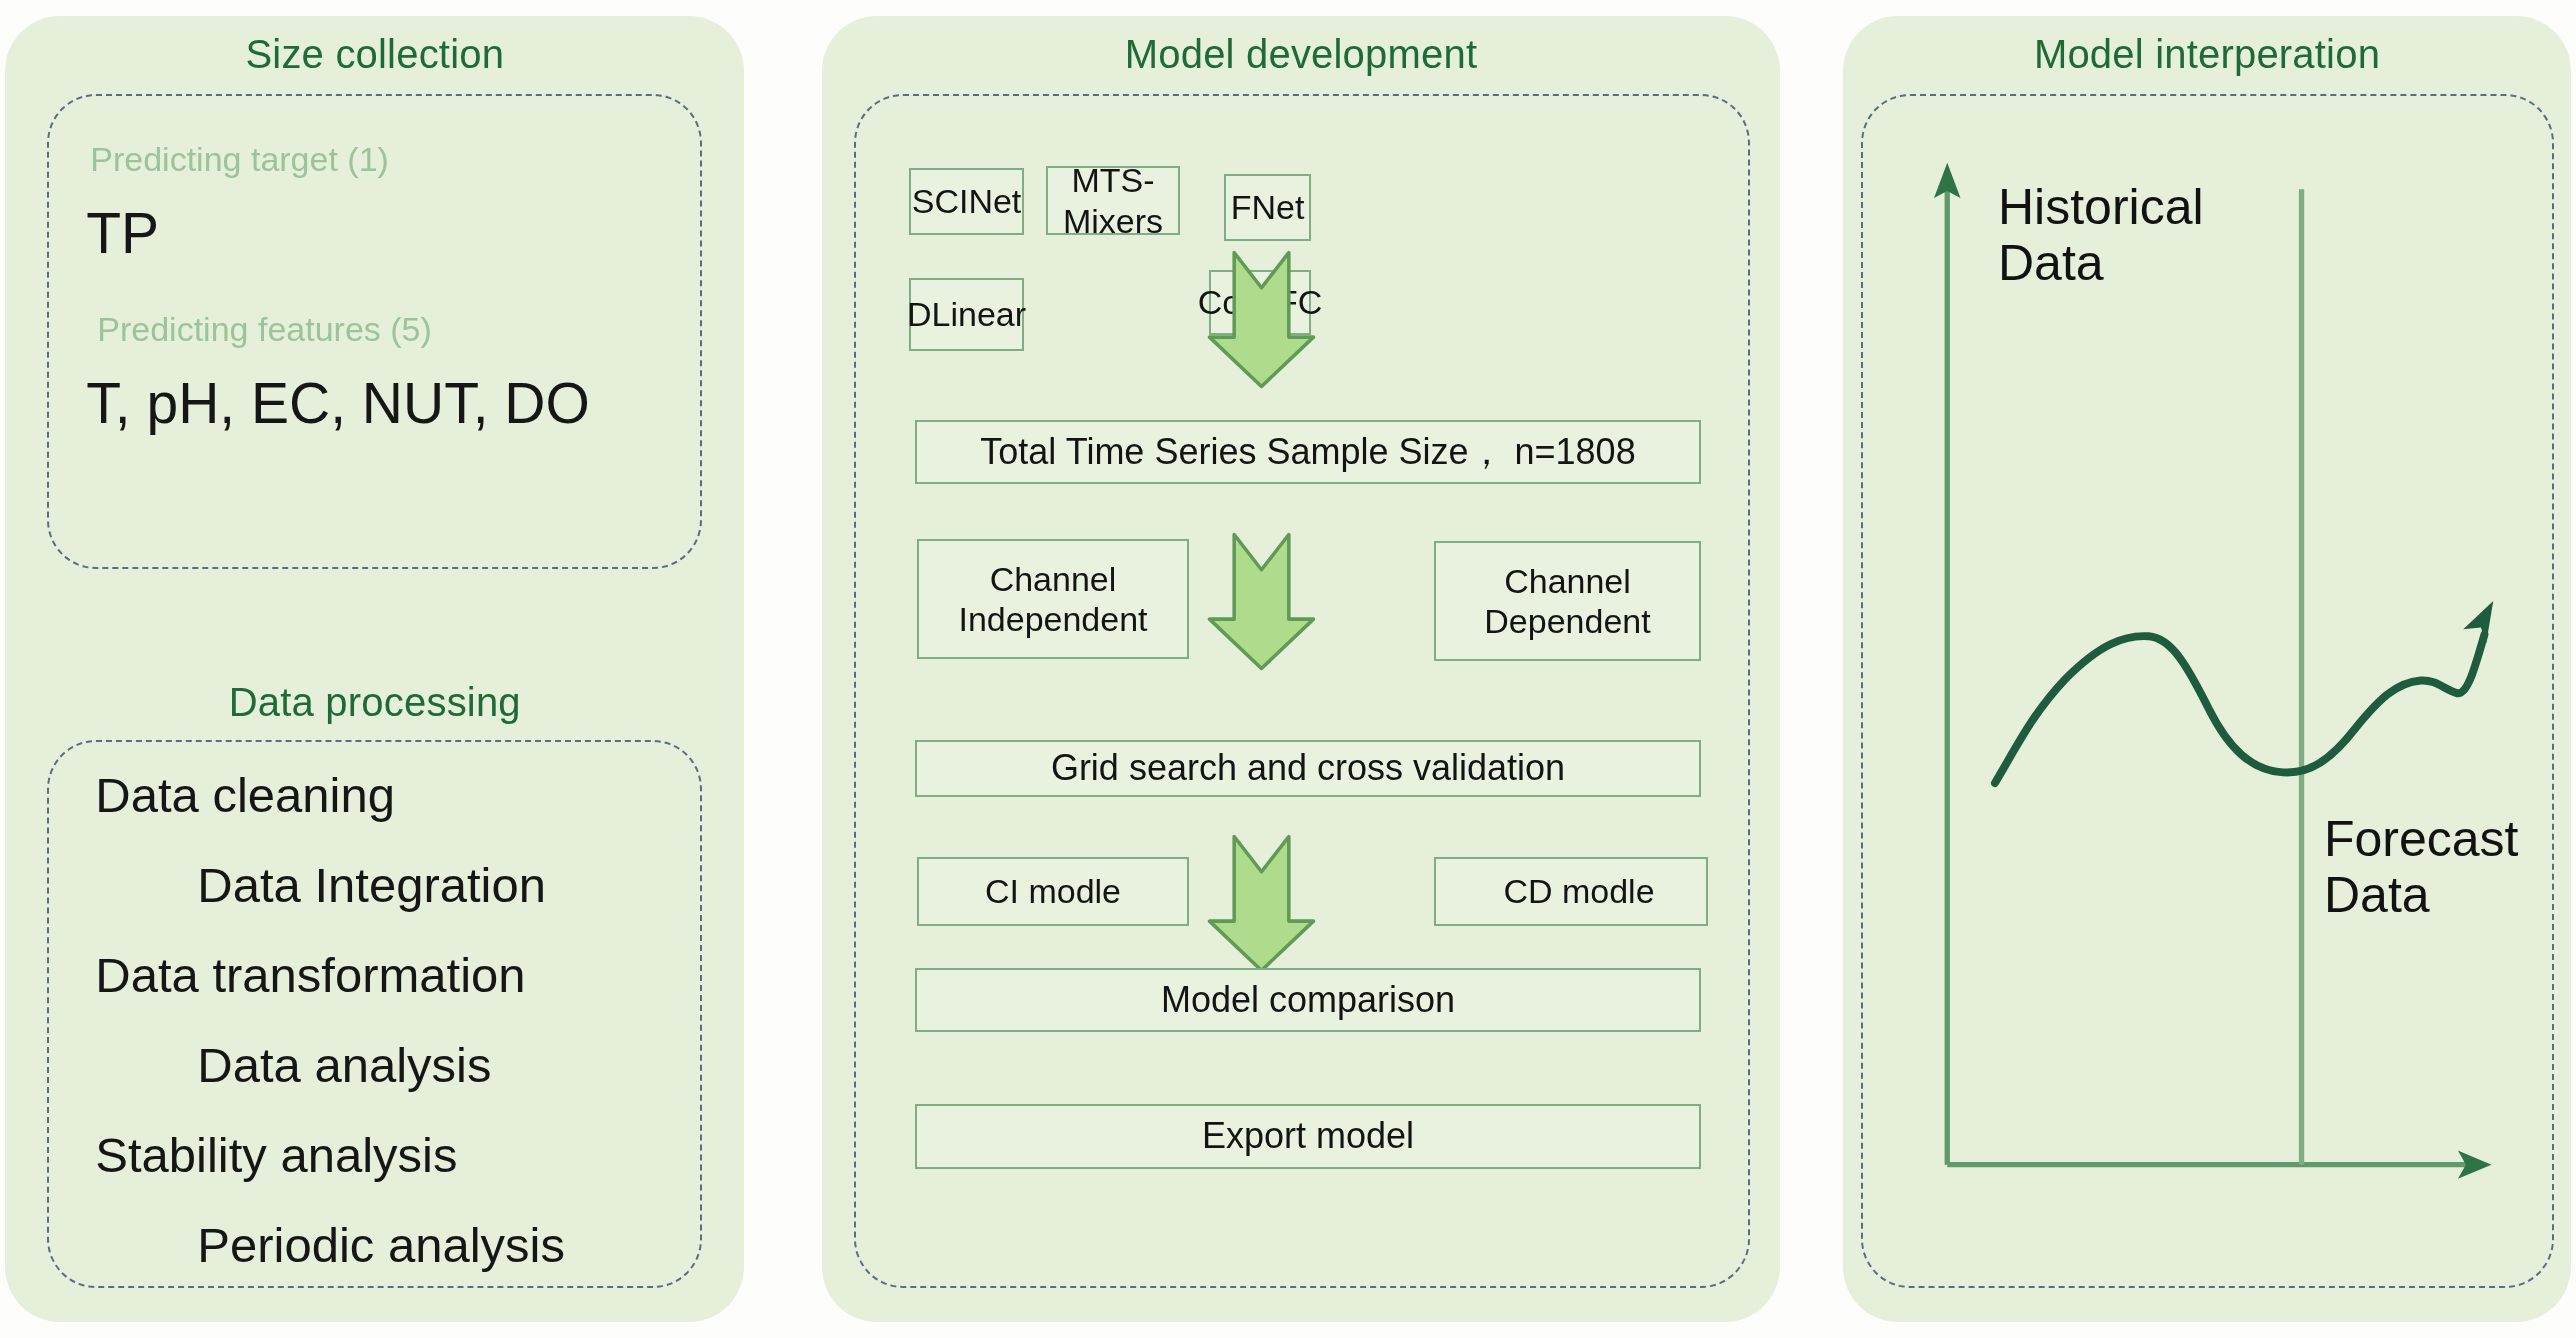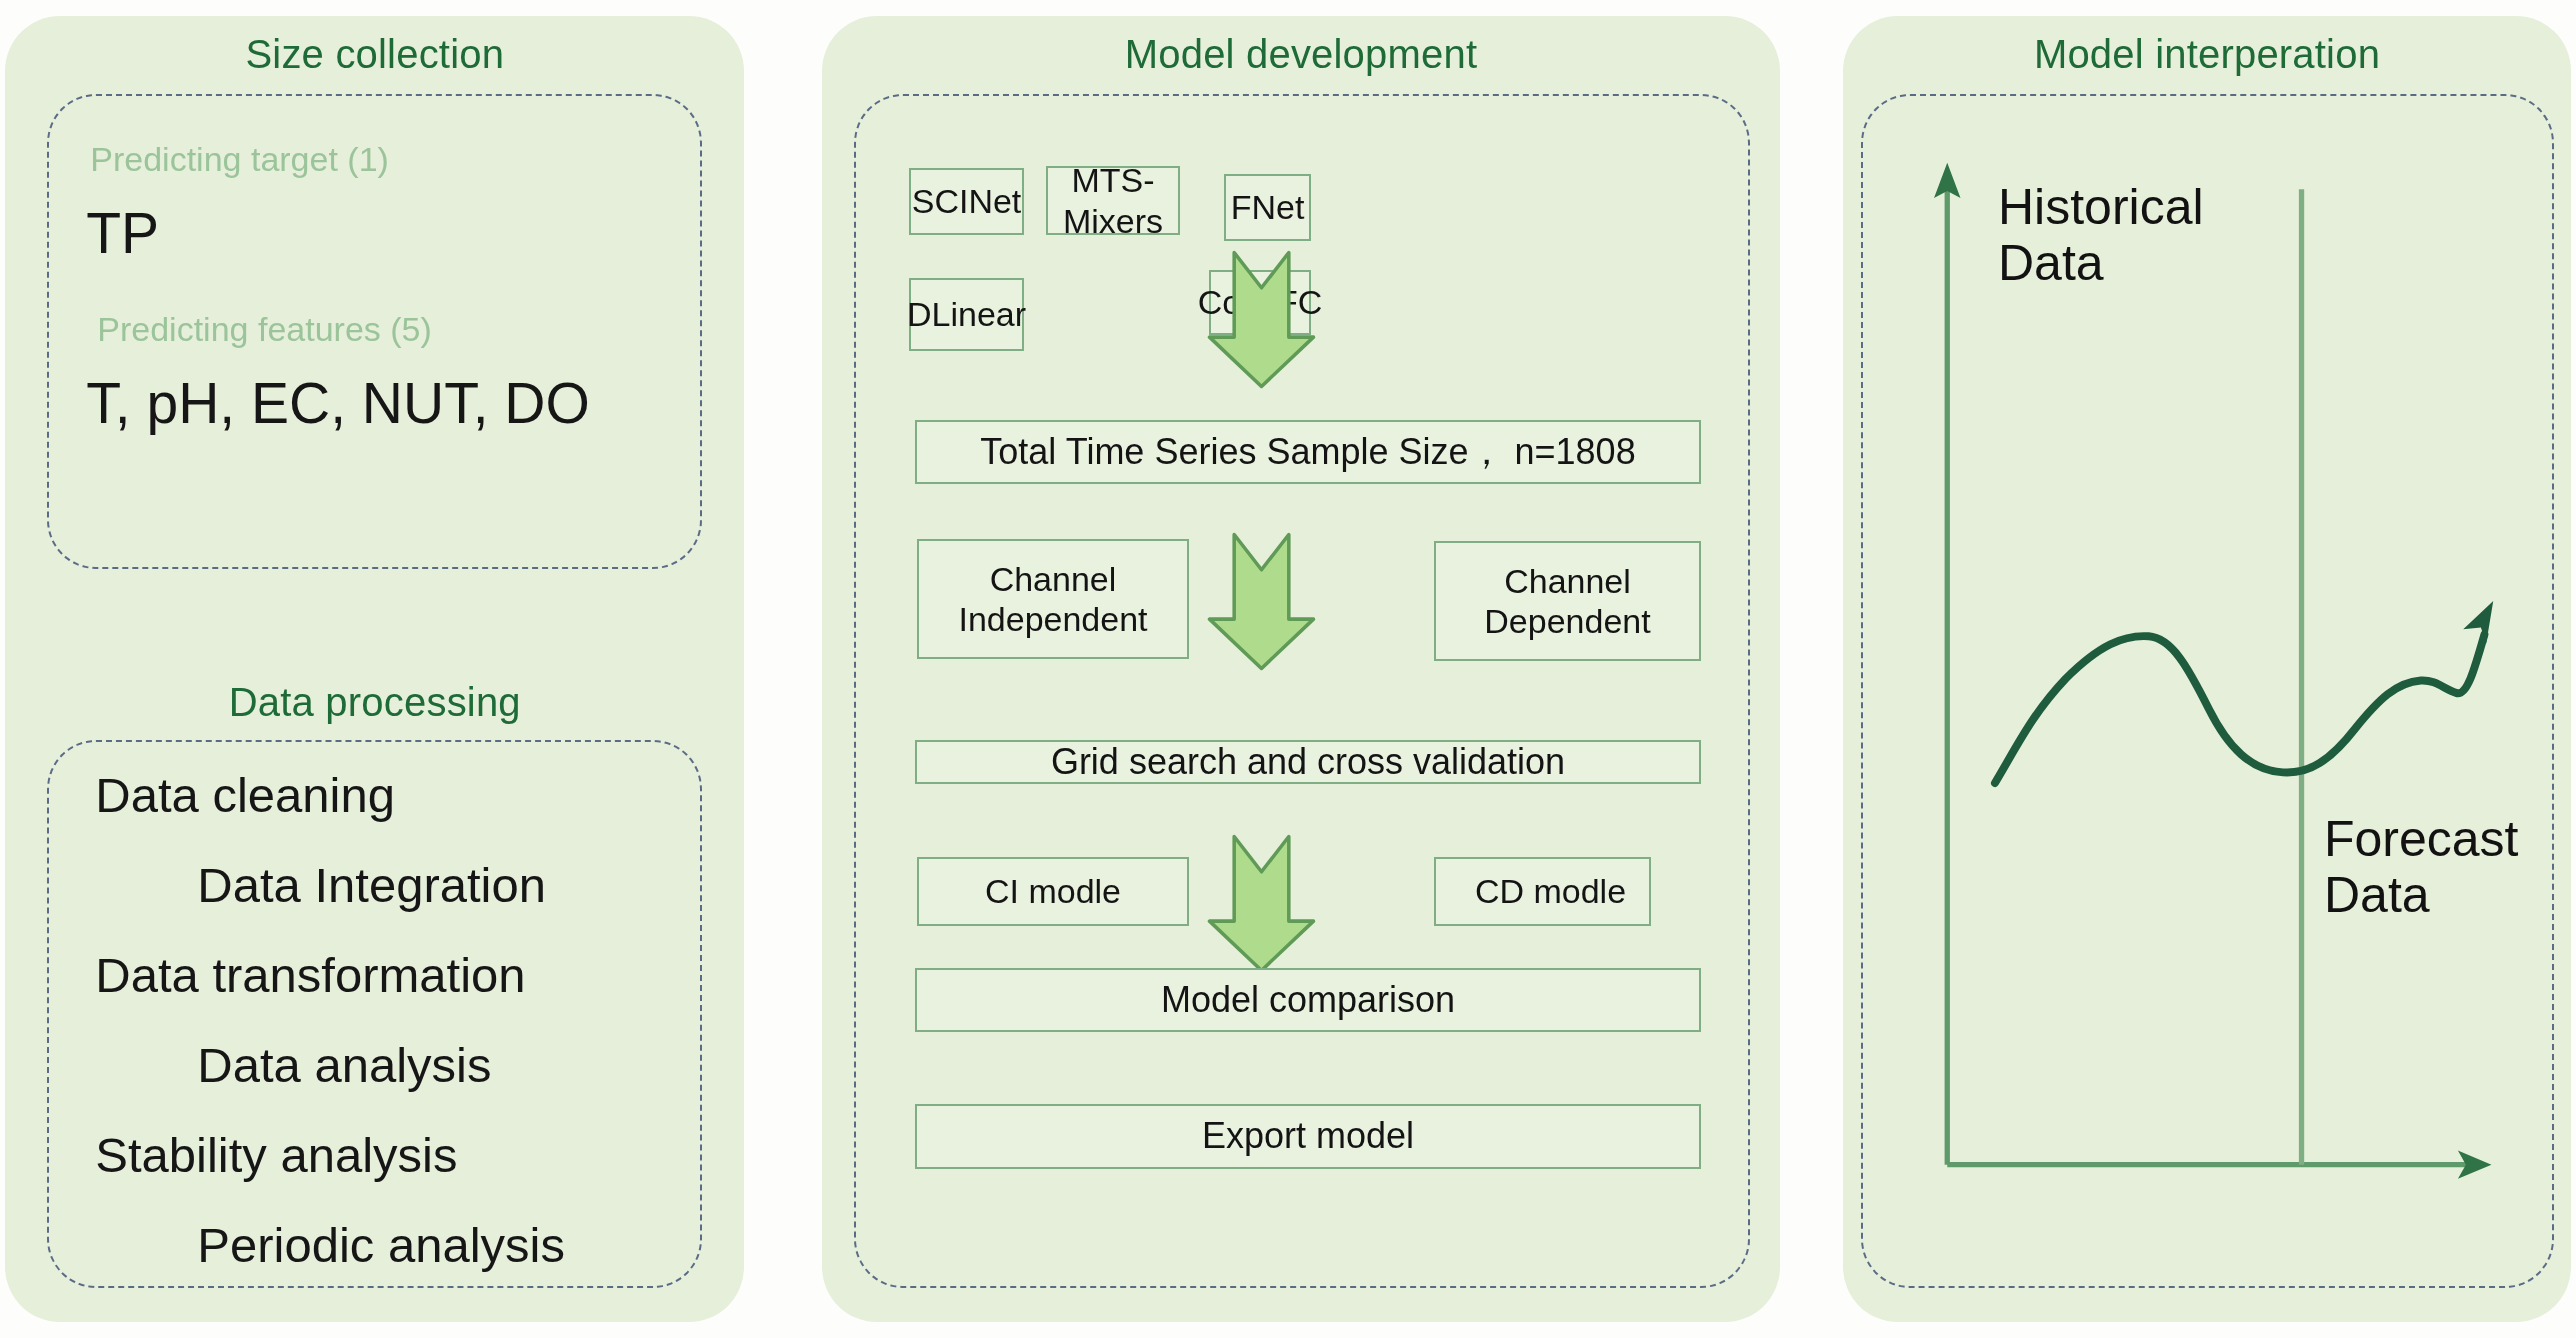--- a/index.html
+++ b/index.html
@@ -130,24 +130,24 @@
 
   <div class="mbox" style="left:95px;top:523px;width:272px;height:120px;">Channel
 Independent</div>
   <div class="mbox" style="left:612px;top:525px;width:267px;height:120px;">Channel
 Dependent</div>
 
   <svg class="fat-arrow" style="left:382px;top:515px;" width="115" height="141" viewBox="0 0 130 160">
     <path d="M 34 4 L 65 44 L 96 4 L 96 100 L 124 100 L 65 156 L 6 100 L 34 100 Z" fill="#aedb8c" stroke="#5f9a56" stroke-width="4" stroke-linejoin="round"></path>
   </svg>
 
-  <div class="mbox wide" style="left:93px;top:724px;width:786px;height:44px;">Grid search and cross validation</div>
+  <div class="mbox wide" style="left:93px;top:724px;width:786px;height:57px;">Grid search and cross validation</div>
 
   <div class="mbox" style="left:95px;top:841px;width:272px;height:69px;">CI modle</div>
-  <div class="mbox" style="left:612px;top:841px;width:217px;height:69px;padding-left:16px;">CD modle</div>
+  <div class="mbox" style="left:612px;top:841px;width:274px;height:69px;padding-left:16px;">CD modle</div>
 
   <svg class="fat-arrow" style="left:382px;top:817px;" width="115" height="141" viewBox="0 0 130 160">
     <path d="M 34 4 L 65 44 L 96 4 L 96 100 L 124 100 L 65 156 L 6 100 L 34 100 Z" fill="#aedb8c" stroke="#5f9a56" stroke-width="4" stroke-linejoin="round"></path>
   </svg>
 
   <div class="mbox wide" style="left:93px;top:952px;width:786px;height:64px;">Model comparison</div>
   <div class="mbox wide" style="left:93px;top:1088px;width:786px;height:65px;">Export model</div>
 </div>
 
 <div class="panel" id="panel-model-interpretation">

